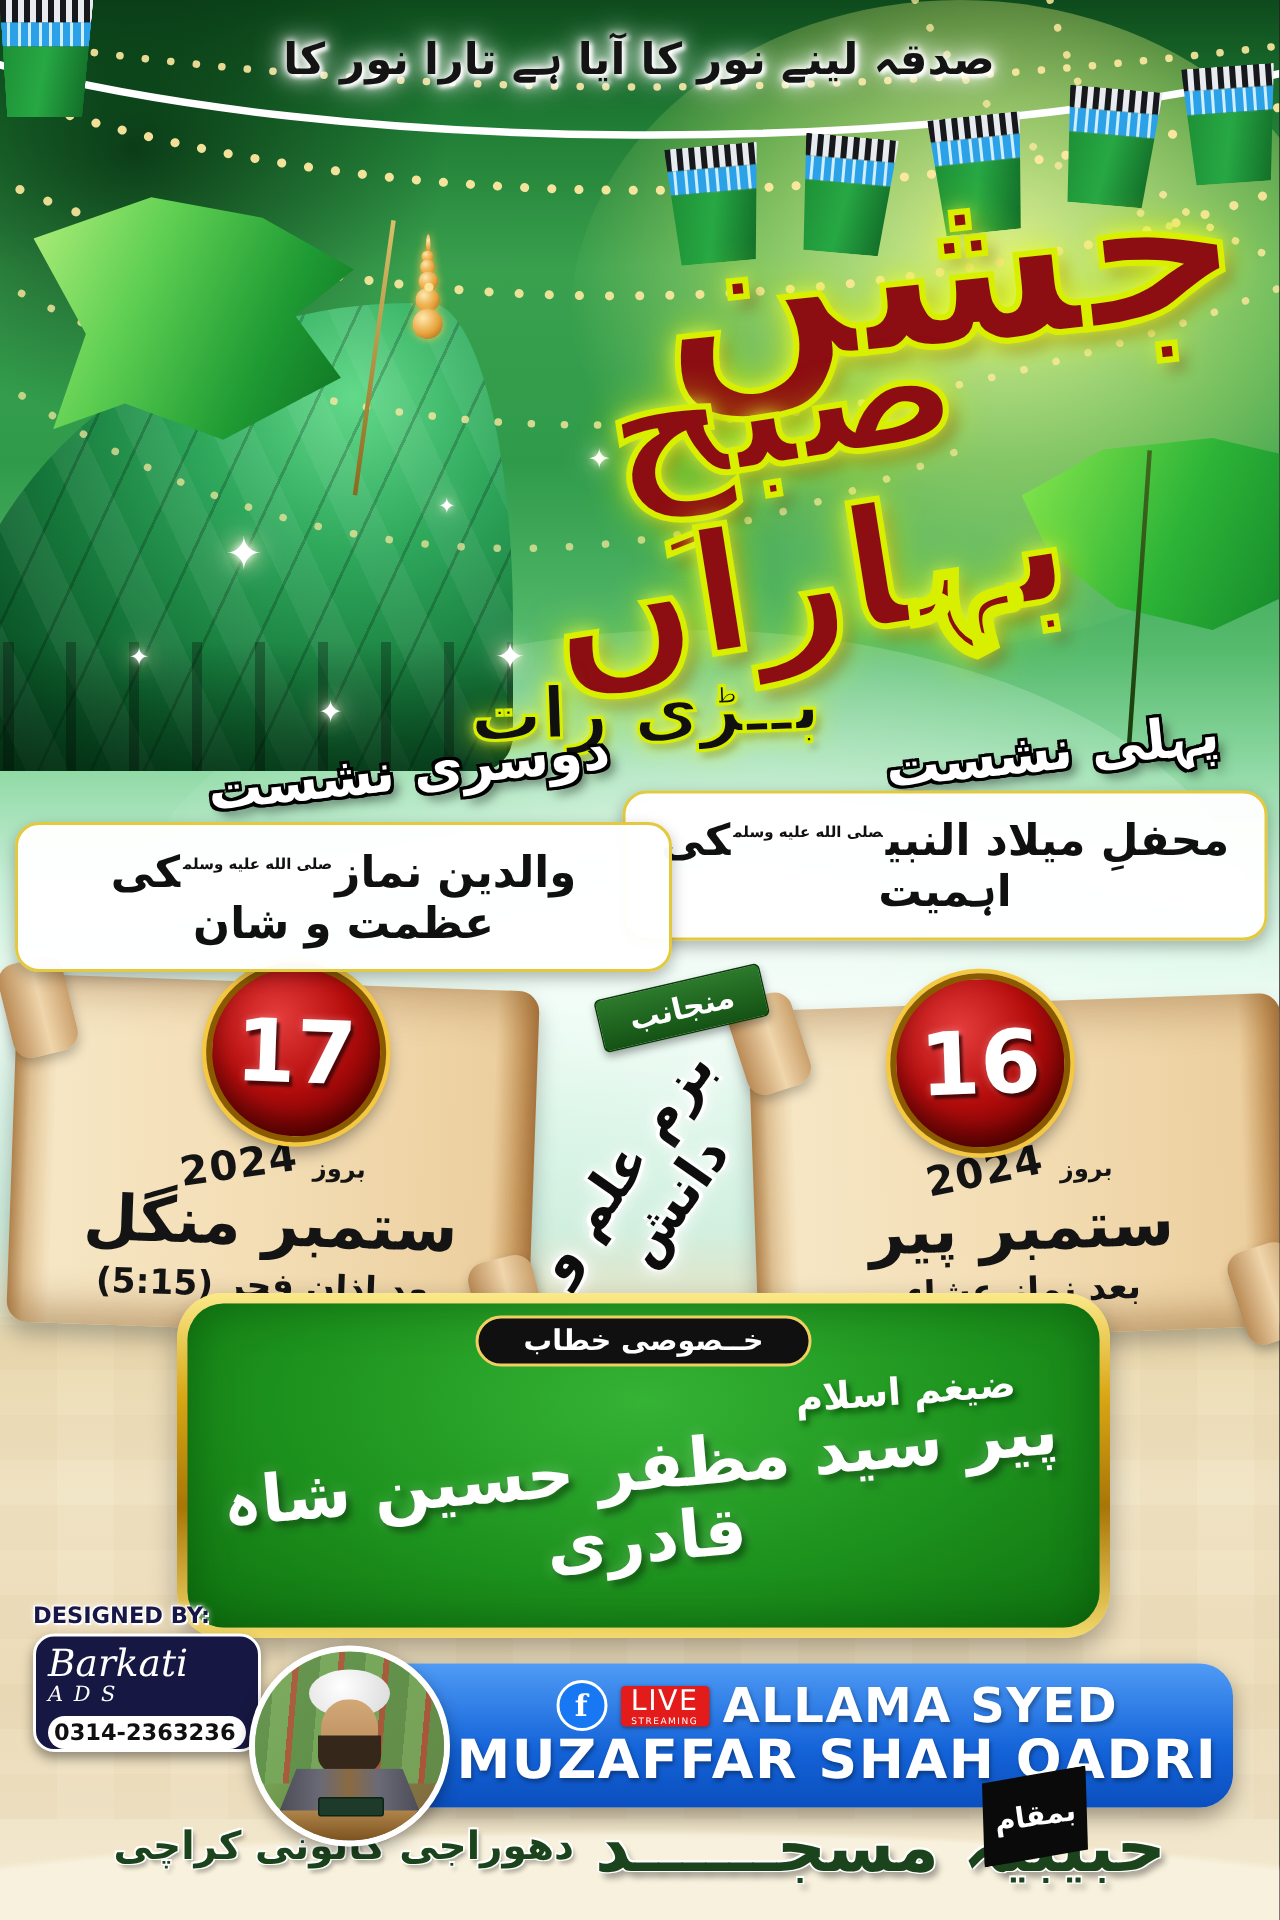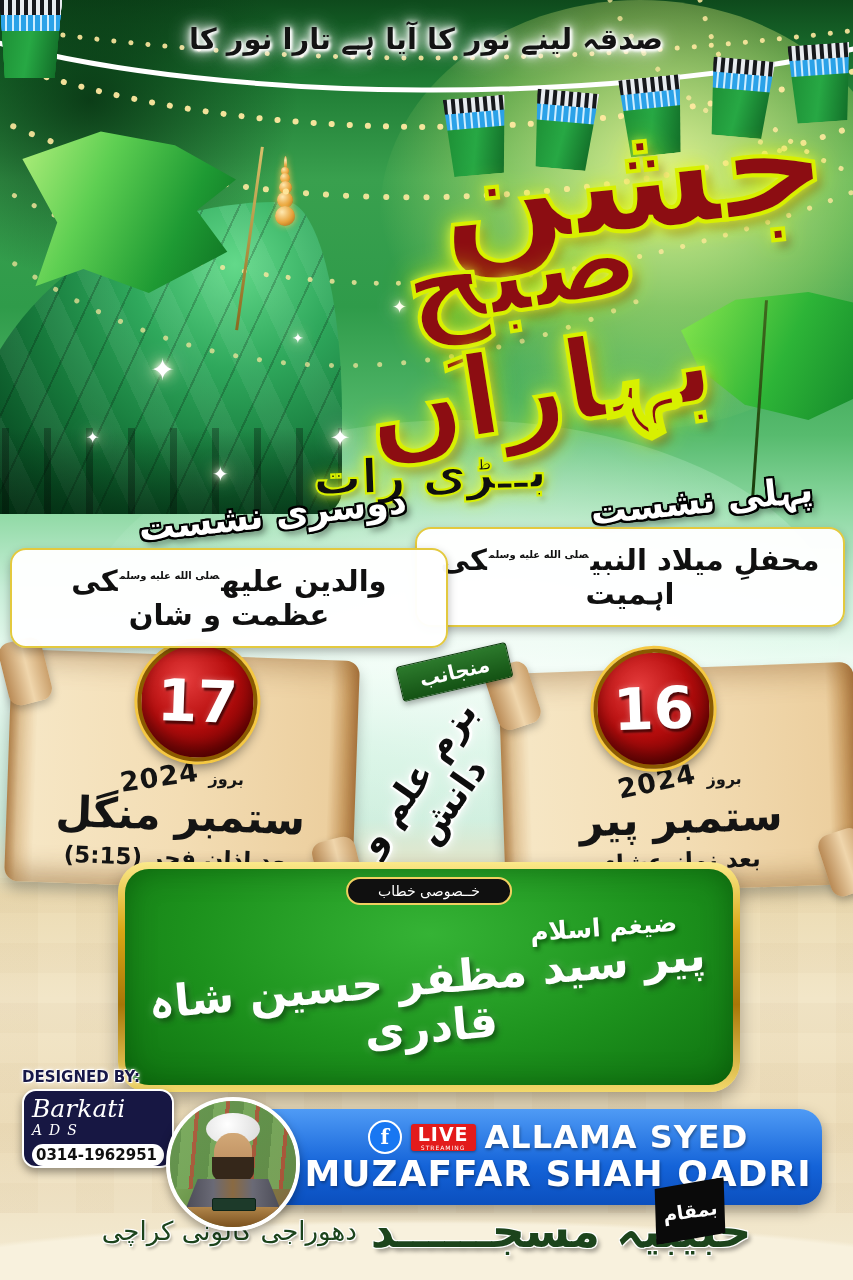--- a/index.html
+++ b/index.html
@@ -154,21 +154,21 @@
 
   
   .gold-frame{left:118px;top:862px;width:622px;height:230px;z-index:6;border-radius:30px;padding:7px;
     background:linear-gradient(180deg,#fbe98a 0%,#d9a615 30%,#a87607 62%,#f3d96b 100%);
     box-shadow:0 8px 18px rgba(0,0,0,.3);box-sizing:border-box;}
   .green-inner{width:100%;height:100%;border-radius:24px;position:relative;
     background:radial-gradient(ellipse at 50% 30%,#35b335 0%,#1d921d 55%,#0f7210 100%);
     box-shadow:inset 0 0 30px rgba(0,60,0,.45);}
   .khitab-pill{position:absolute;left:50%;top:8px;transform:translateX(-50%);
     background:#101010;border:2px solid #f0d060;color:#fff;border-radius:999px;
-    padding:4px 30px;font-size:14px;font-weight:normal;white-space:nowrap;}
+    padding:4px 30px;font-size:19px;font-weight:bold;white-space:nowrap;}
   .honorific{position:absolute;right:56px;top:44px;color:#fff;font-size:25px;font-weight:bold;
     transform:rotate(-4deg);text-shadow:2px 3px 4px rgba(0,60,0,.7);}
   .speaker-name{position:absolute;left:0;right:0;top:86px;text-align:center;color:#fff;
     font-size:44px;font-weight:bold;transform:rotate(-5deg);line-height:1.1;
     text-shadow:3px 4px 5px rgba(0,60,0,.65),0 0 10px rgba(255,255,255,.25);}
 
   
   .designer{left:22px;top:1068px;width:152px;z-index:7;text-align:left;}
   .designer-label{font-size:15px;font-weight:bold;color:#181848;
     text-shadow:0 0 3px #fff,0 0 5px #fff,1px 1px 0 #fff,-1px -1px 0 #fff;}
@@ -183,21 +183,21 @@
   
   .live-banner{left:230px;top:1109px;width:592px;height:96px;z-index:6;border-radius:22px;
     background:linear-gradient(180deg,#4f9bf5 0%,#1463d8 60%,#0b4fbe 100%);
     box-shadow:0 6px 14px rgba(0,0,0,.35);color:#fff;box-sizing:border-box;padding-left:64px;}
   .live-row1{display:flex;align-items:center;justify-content:center;gap:9px;margin-top:9px;}
   .fb-circle{width:30px;height:30px;border-radius:50%;background:#1877f2;border:2px solid #fff;
     display:grid;place-items:center;color:#fff;font-weight:bold;font-size:20px;
     font-family:"DejaVu Serif",serif;}
   .live-badge{background:#e31b1b;border-radius:3px;padding:1px 7px 0;line-height:1;
     display:flex;flex-direction:column;align-items:center;box-shadow:0 1px 3px rgba(0,0,0,.4);}
-  .live-word{font-size:19px;font-weight:bold;letter-spacing:1px;}
+  .live-word{font-size:19px;font-weight:normal;letter-spacing:1px;}
   .streaming-word{font-size:6px;letter-spacing:1px;margin-top:1px;}
   .live-name1{font-size:32px;font-weight:bold;letter-spacing:1px;
     text-shadow:1px 2px 3px rgba(0,0,0,.35);}
   .live-name2{font-size:36px;font-weight:bold;text-align:center;letter-spacing:1px;margin-top:-3px;
     text-shadow:1px 2px 3px rgba(0,0,0,.35);}
   .speaker-photo{left:166px;top:1097px;width:126px;height:126px;border-radius:50%;z-index:7;
     border:4px solid #fff;overflow:hidden;box-shadow:0 4px 10px rgba(0,0,0,.35);
     background:linear-gradient(135deg,#9fc27a 0%,#6f9a4e 45%,#8a5a3a 100%);}
   .ph-curtain{position:absolute;left:0;top:0;width:100%;height:70%;
     background:repeating-linear-gradient(95deg,#5f8f4a 0 14px,#77a85c 14px 26px,#b05038 26px 30px);opacity:.85;}
@@ -217,21 +217,21 @@
 
   
   .venue-badge{left:652px;top:1182px;width:76px;height:58px;z-index:7;
     background:#0a0a0a;transform:rotate(-8deg);
     clip-path:polygon(8% 4%,100% 0,92% 96%,0 100%);
     display:grid;place-items:center;color:#fff;font-size:19px;font-weight:bold;}
   .venue-row{left:0;top:1208px;width:853px;z-index:6;display:flex;direction:rtl;
     align-items:center;justify-content:center;gap:14px;color:#1c441c;}
   .venue-masjid{font-size:46px;font-weight:bold;line-height:1;
     text-shadow:-1px -1px 0 #fff,1px -1px 0 #fff,-1px 1px 0 #fff,1px 1px 0 #fff,3px 4px 4px rgba(0,0,0,.35);}
-  .venue-area{font-size:26px;font-weight:normal;
+  .venue-area{font-size:26px;font-weight:bold;
     text-shadow:-1px -1px 0 #fff,1px -1px 0 #fff,-1px 1px 0 #fff,1px 1px 0 #fff,2px 3px 3px rgba(0,0,0,.3);}
 </style>
 </head>
 <body>
 
 <div class="poster">
 
   <div class="abs dark-tl"></div>
   <div class="abs glow-tr"></div>
   <div class="abs glow-mid"></div>
@@ -331,21 +331,21 @@
   <div class="abs title-main u">صبحِ بہاراں</div>
   <div class="abs title-sub u">بــڑی رات</div>
 
   <div class="abs sess-header u hdr1">پہلی نشست</div>
   <div class="abs sess-box u box1">
     <span>محفلِ میلاد النبی</span><span class="saw">صلى الله عليه وسلم</span><span>کی اہمیت</span>
   </div>
 
   <div class="abs sess-header u hdr2">دوسری نشست</div>
   <div class="abs sess-box u box2">
-    <span>والدین عليه</span><span class="saw">صلى الله عليه وسلم</span><span>کی عظمت و شان</span>
+    <span>والدین نماز</span><span class="saw">صلى الله عليه وسلم</span><span>کی عظمت و شان</span>
   </div>
 
   <div class="scroll scroll-r">
     <div class="day day-r">16</div>
     <div class="scroll-inner">
       <div class="sch-top">
         <span class="sch-prefix u">بروز</span>
         <span class="sch-year">2024</span>
       </div>
       <div class="sch-main u">ستمبر پیر</div>
@@ -374,21 +374,21 @@
       <div class="honorific u">ضیغم اسلام</div>
       <div class="speaker-name u">پیر سید مظفر حسین شاہ قادری</div>
     </div>
   </div>
 
   <div class="abs designer">
     <div class="designer-label">DESIGNED BY:</div>
     <div class="designer-box">
       <div class="designer-name">Barkati</div>
       <div class="designer-suffix">ADS</div>
-      <div class="designer-phone">0314-1962951</div>
+      <div class="designer-phone">0314-2363236</div>
     </div>
   </div>
 
   <div class="abs live-banner">
     <div class="live-row1">
       <span class="fb-circle">f</span>
       <span class="live-badge">
         <span class="live-word">LIVE</span>
         <span class="streaming-word">STREAMING</span>
       </span>

